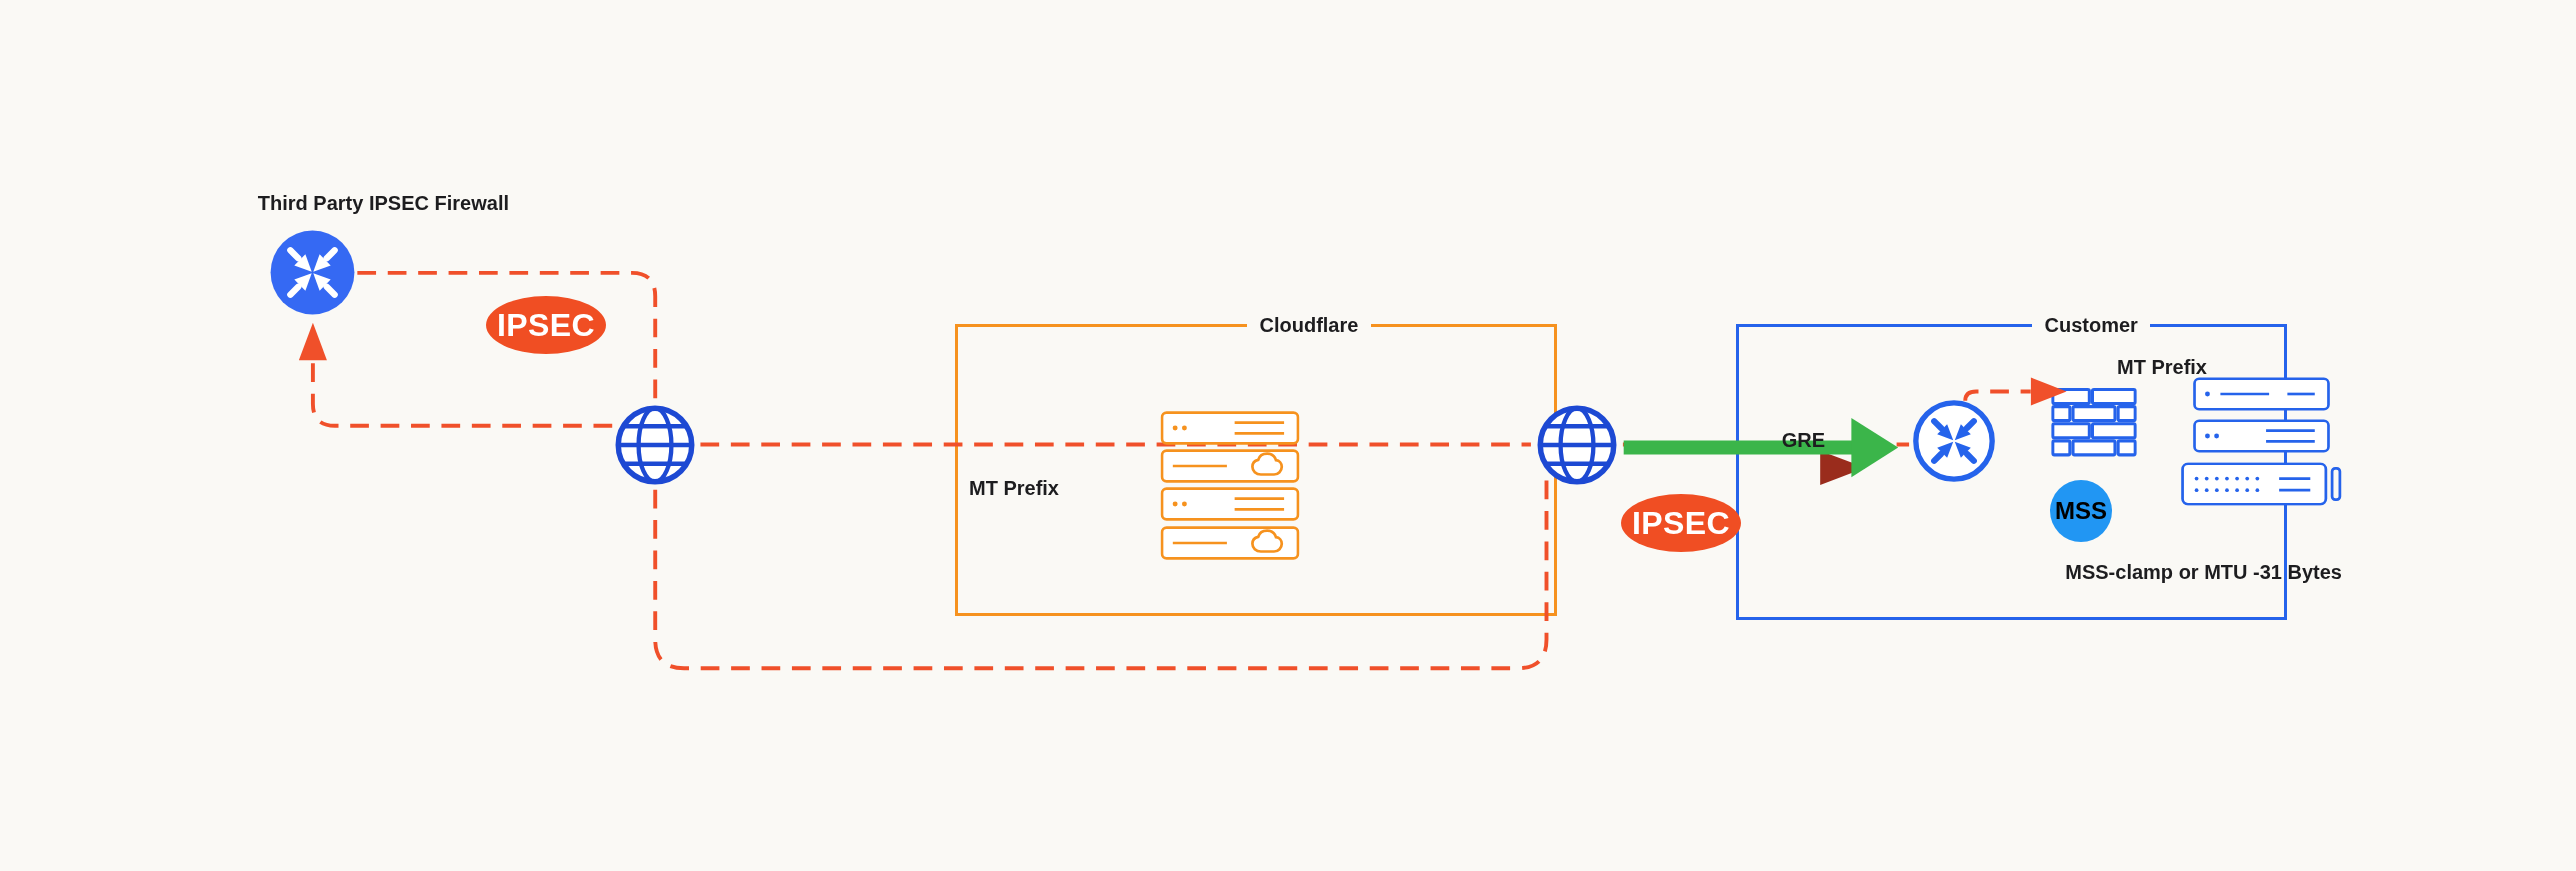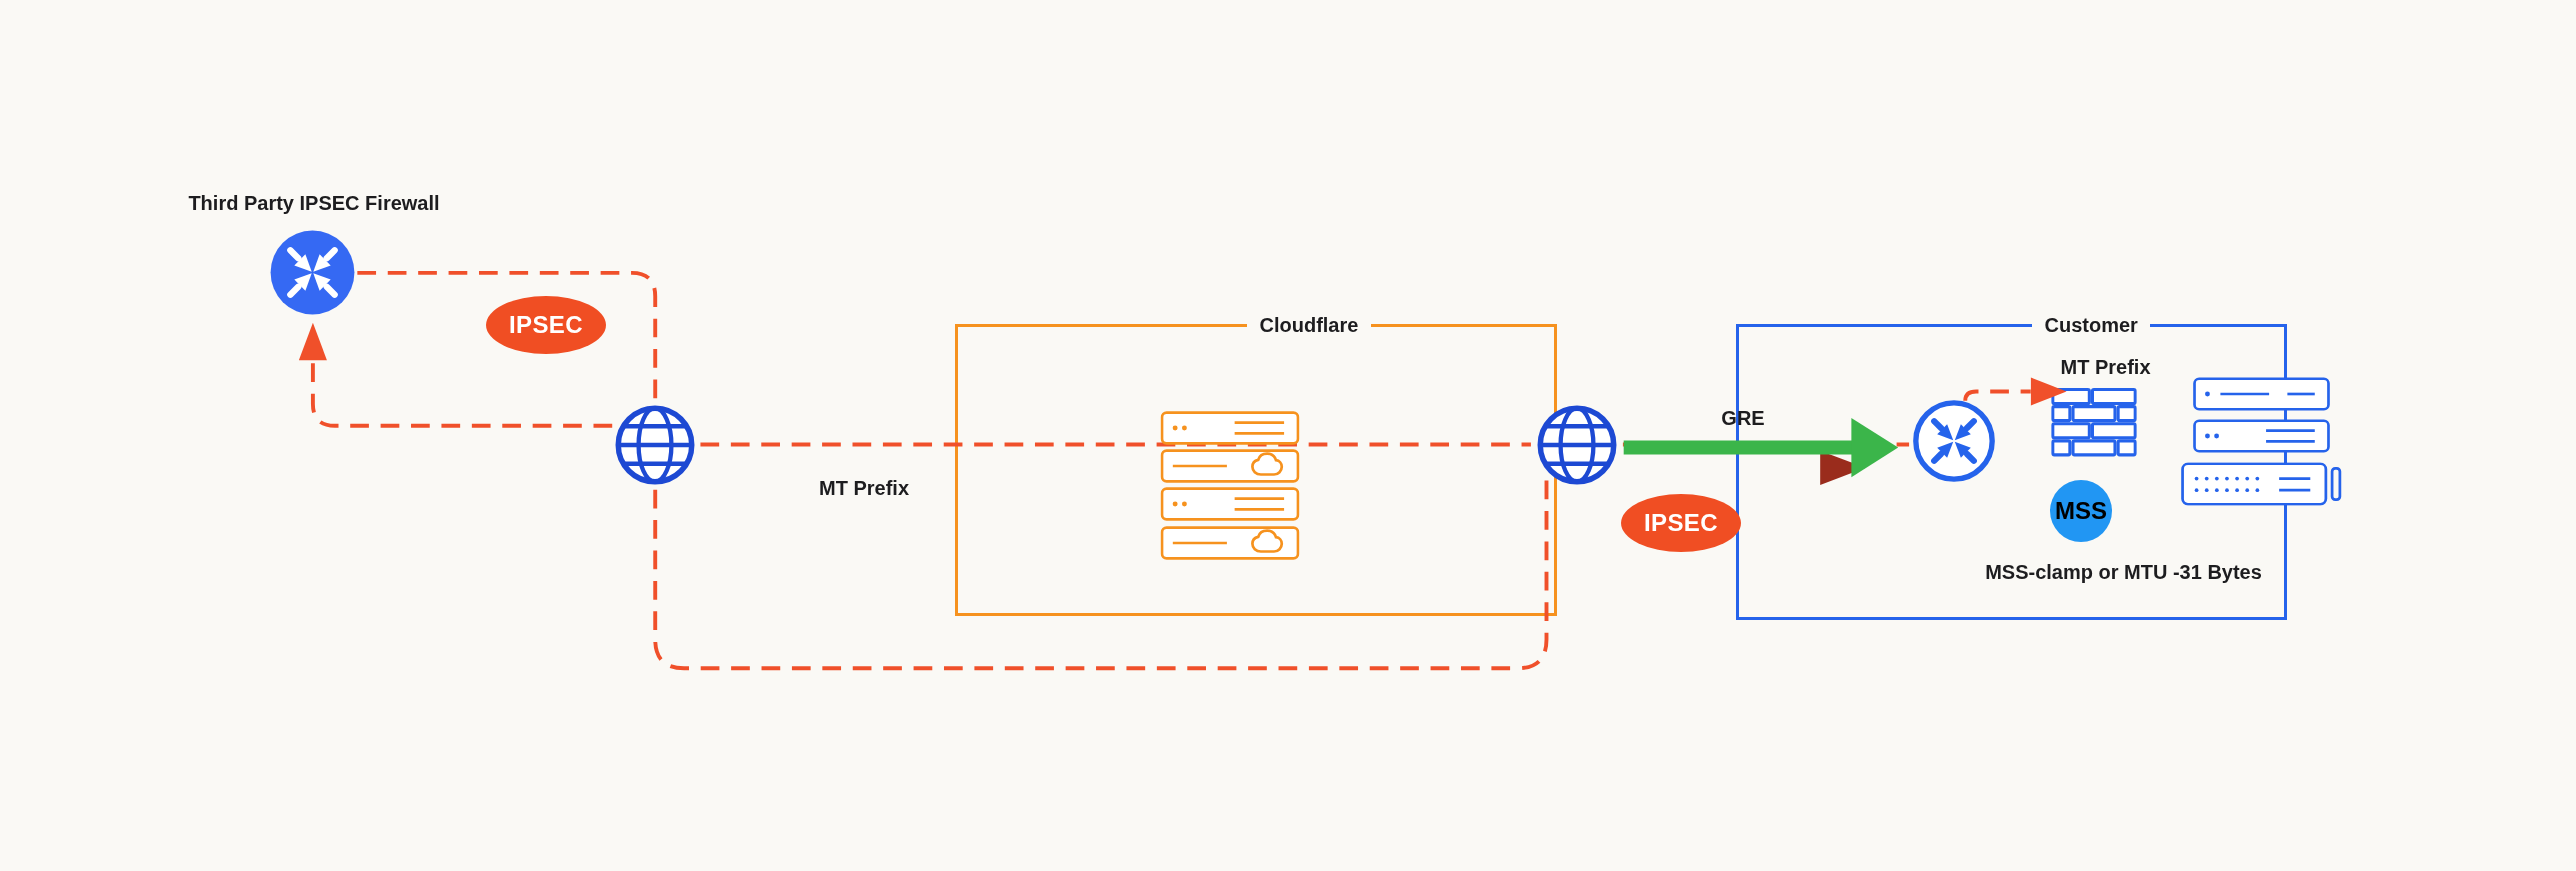--- a/index.html
+++ b/index.html
@@ -4,23 +4,23 @@
 <style>
   :root{
     --bg:#faf9f5; --text:#1d1d1f; --dash:#f0502a; --ipsec:#f04e23;
     --orange:#f6921e; --globe:#1d49d3; --router:#3569f3; --blue:#2563eb;
     --mss:#2196f3; --green:#3bb54a; --dark:#9a2c1c;
   }
   *{margin:0;padding:0;box-sizing:border-box}
   html,body{width:2576px;height:871px}
   body{position:relative;background:var(--bg);font-family:"Liberation Sans",sans-serif;overflow:hidden}
   .abs{position:absolute}
-  .label{font-weight:bold;color:var(--text);font-size:20px;text-align:center;z-index:4}
+  .label{font-weight:bold;color:var(--text);font-size:20px;text-align:right;z-index:4}
   .multiline{line-height:29px}
-  .badge{background:var(--ipsec);color:#fff;font-weight:bold;font-size:24px;letter-spacing:0.4px;
+  .badge{background:var(--ipsec);color:#fff;font-weight:bold;font-size:32px;letter-spacing:0.4px;
          border-radius:50%;display:flex;align-items:center;justify-content:center;z-index:4}
   .box{position:absolute;border:3.1px solid;z-index:0;background:transparent}
   .box.cf{border-color:var(--orange)}
   .box.cust{border-color:var(--blue)}
   .box-label{position:absolute;top:-13.3px;background:var(--bg);padding:0 12.5px;font-weight:bold;
              font-size:20px;color:var(--text);z-index:2;white-space:nowrap}
   .mss{background:var(--mss);color:#000000;font-weight:bold;font-size:24px;border-radius:50%;
        display:flex;align-items:center;justify-content:center;z-index:4}
   svg.icon{z-index:3}
   #overlay{position:absolute;left:0;top:0;z-index:1}
@@ -183,21 +183,21 @@
 <svg class="abs icon" style="left:1160px;top:449px;color:var(--orange)" width="140" height="34" viewBox="0 0 180 44">
     <use href="#sym-server-cloud"></use>
   </svg>
 <svg class="abs icon" style="left:1160px;top:487px;color:var(--orange)" width="140" height="34" viewBox="0 0 180 44">
     <use href="#sym-server-dots"></use>
   </svg>
 <svg class="abs icon" style="left:1160px;top:526px;color:var(--orange)" width="140" height="34" viewBox="0 0 180 44">
     <use href="#sym-server-cloud"></use>
   </svg>
 
-<div class="abs label" style="left:1661px;top:407px;width:164px">GRE</div>
+<div class="abs label" style="left:1661px;top:429px;width:164px">GRE</div>
 
 <svg class="abs icon" style="left:1912px;top:399px" width="84" height="84" viewBox="0 0 108 108">
     <use href="#sym-router-outline"></use>
   </svg>
 
 <div class="abs label" style="left:2004px;top:356px;width:203px">MT Prefix</div>
 
 <svg class="abs icon" style="left:2051px;top:388px" width="86" height="70" viewBox="0 0 110 90">
     <use href="#sym-bricks"></use>
   </svg>

